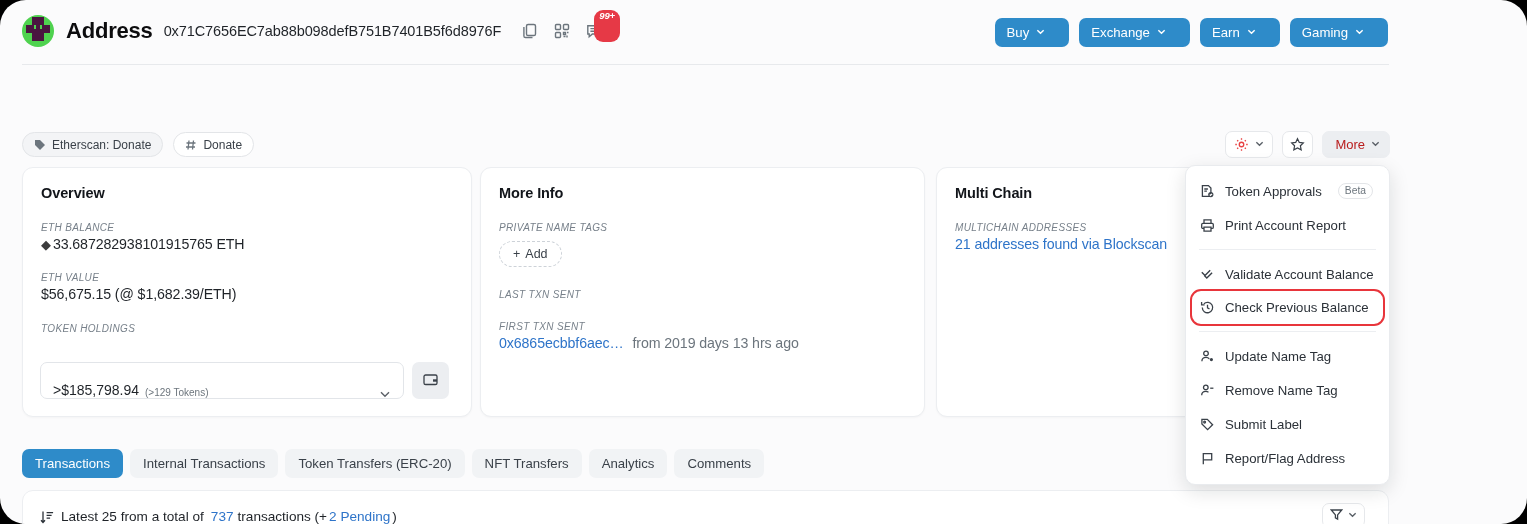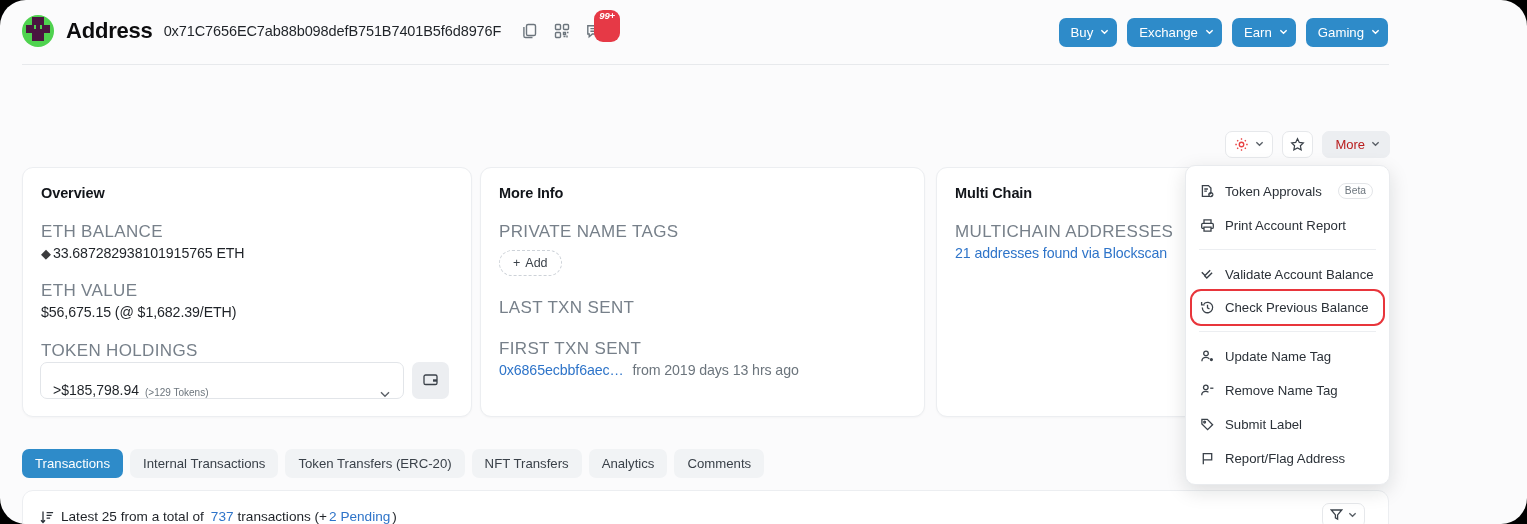--- a/index.html
+++ b/index.html
@@ -57,21 +57,21 @@
     letter-spacing: -0.2px;
     font-style: italic;
   }
 
   .hdr-right {
     position: absolute; right: 139px; top: 18px;
     display: flex; align-items: center; gap: 10px;
   }
   .pillbtn {
     background: #2e8bc9; color: #fff; border: none;
-    border-radius: 7px; height: 29px; padding: 0 8px 0 12px;
+    border-radius: 7px; height: 29px; padding: 0 24px 0 12px;
     font-size: 13.2px; font-family: inherit; cursor: pointer;
     display: flex; align-items: center; gap: 7px;
   }
   .chev { width: 9px; height: 9px; display:inline-block; position: relative; top:-1px;}
   .chev svg{display:block;}
 
   .hdr-rule {
     position: absolute; left: 22px; top: 64px; width: 1367px; height: 1px;
     background: #e7e9ec;
   }
@@ -107,22 +107,22 @@
     box-shadow: 0 1px 2px rgba(18,21,26,.03);
   }
   #card-overview { left: 22px;  width: 450px; }
   #card-moreinfo { left: 480px; width: 445px; }
   #card-multi    { left: 936px; width: 453px; }
   .card-title {
     font-size: 14.5px; font-weight: bold; color: #12151a;
     margin: 17px 0 0 18px; letter-spacing: -0.1px;
   }
   .lbl {
-    font-size: 17px; color: #77808a; letter-spacing: .35px;
-    margin: 0 0 3px 18px; text-transform: uppercase;
+    font-size: 10px; color: #77808a; letter-spacing: .35px;
+    margin: 0 0 3px 18px; text-transform: uppercase; font-style: italic;
   }
   .val { font-size: 14.2px; color: #1f2328; margin-left: 18px; letter-spacing: -0.1px;}
   .val .muted { color: #6c757d; }
   .lnk { color: #2e74c9; text-decoration: none; cursor: pointer; }
   .ethsym { color: #3c3c3d; margin-right: 2px; font-size: 13px; }
 
   .addbtn {
     display: inline-flex; align-items: center; gap: 5px;
     margin-left: 18px; height: 26px; padding: 0 13px;
     border: 1px dashed #cdd2d8; border-radius: 13px;
@@ -264,20 +264,38 @@
         <span class="chev">
           <svg viewBox="0 0 10 10" fill="none" stroke="currentColor" stroke-width="1.6">
               <path d="M1.5 3.5 5 7l3.5-3.5"></path>
             </svg>
         </span>
       </button>
     </div>
     <div class="hdr-rule"></div>
   </div>
 
+  <div id="tagrow">
+    <div class="tag grey">
+      <span class="tagico">
+        <svg viewBox="0 0 12 12" fill="currentColor">
+            <path d="M1 1h5l5 5-5 5-5-5z"></path>
+          </svg>
+      </span>
+      <span>Etherscan: Donate</span>
+    </div>
+    <div class="tag white">
+      <span class="tagico">
+        <svg viewBox="0 0 12 12" fill="none" stroke="currentColor" stroke-width="1.3">
+            <path d="M4 1.5 3 10.5M8.5 1.5 7.5 10.5M1.5 4h9M1 8h9"></path>
+          </svg>
+      </span>
+      <span>Donate</span>
+    </div>
+  </div>
 
   <div id="actionrow">
     <div class="sqbtn">
       <span class="gear">
         <svg viewBox="0 0 16 16" fill="none" stroke="currentColor" stroke-width="1.4">
           <circle cx="8" cy="8" r="2.4"></circle>
           <path d="M8 1.4v1.6M8 13v1.6M1.4 8h1.6M13 8h1.6M3.4 3.4l1.1 1.1M11.5 11.5l1.1 1.1M12.6 3.4l-1.1 1.1M4.5 11.5l-1.1 1.1"></path>
         </svg>
       </span>
       <span class="chev" style="color:#5b6168">

